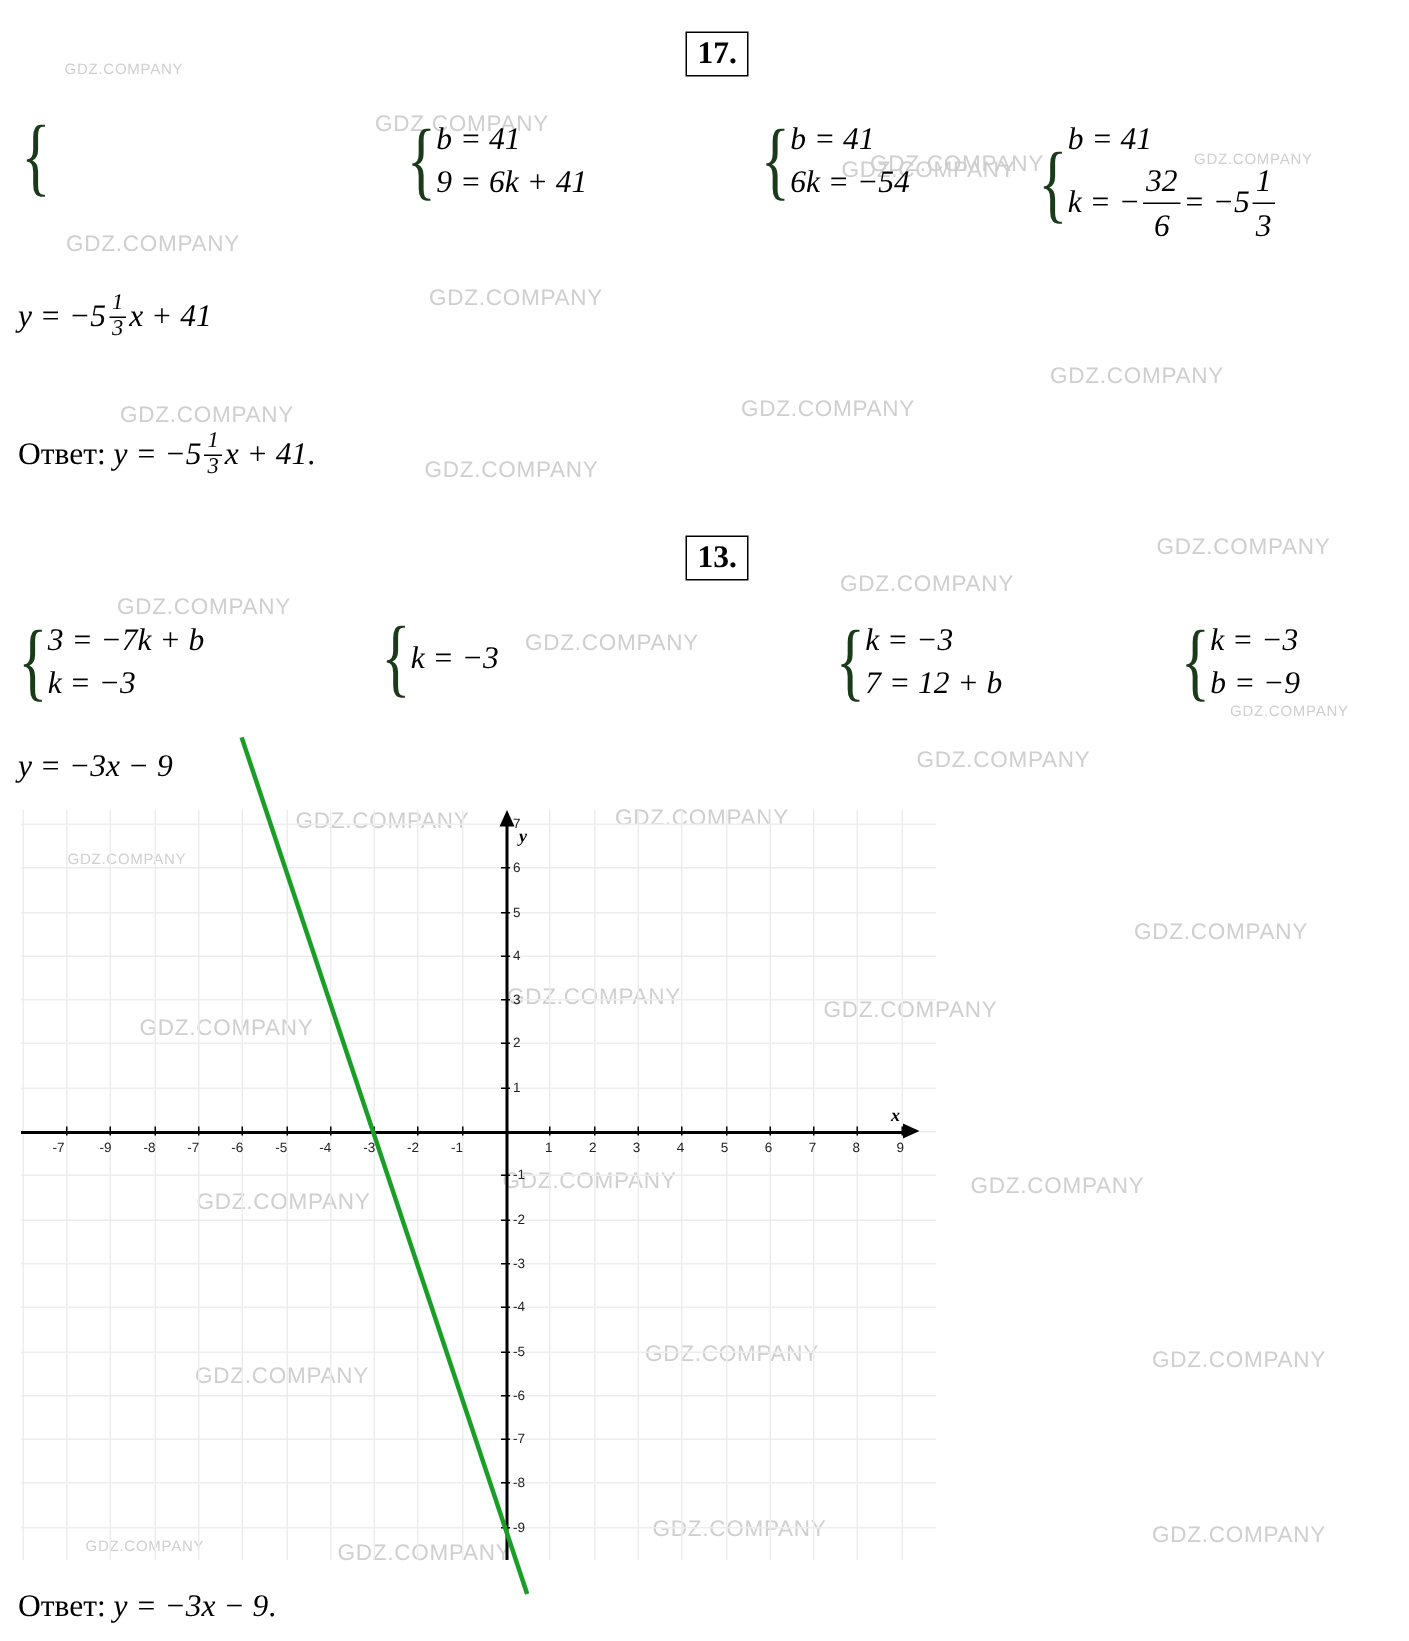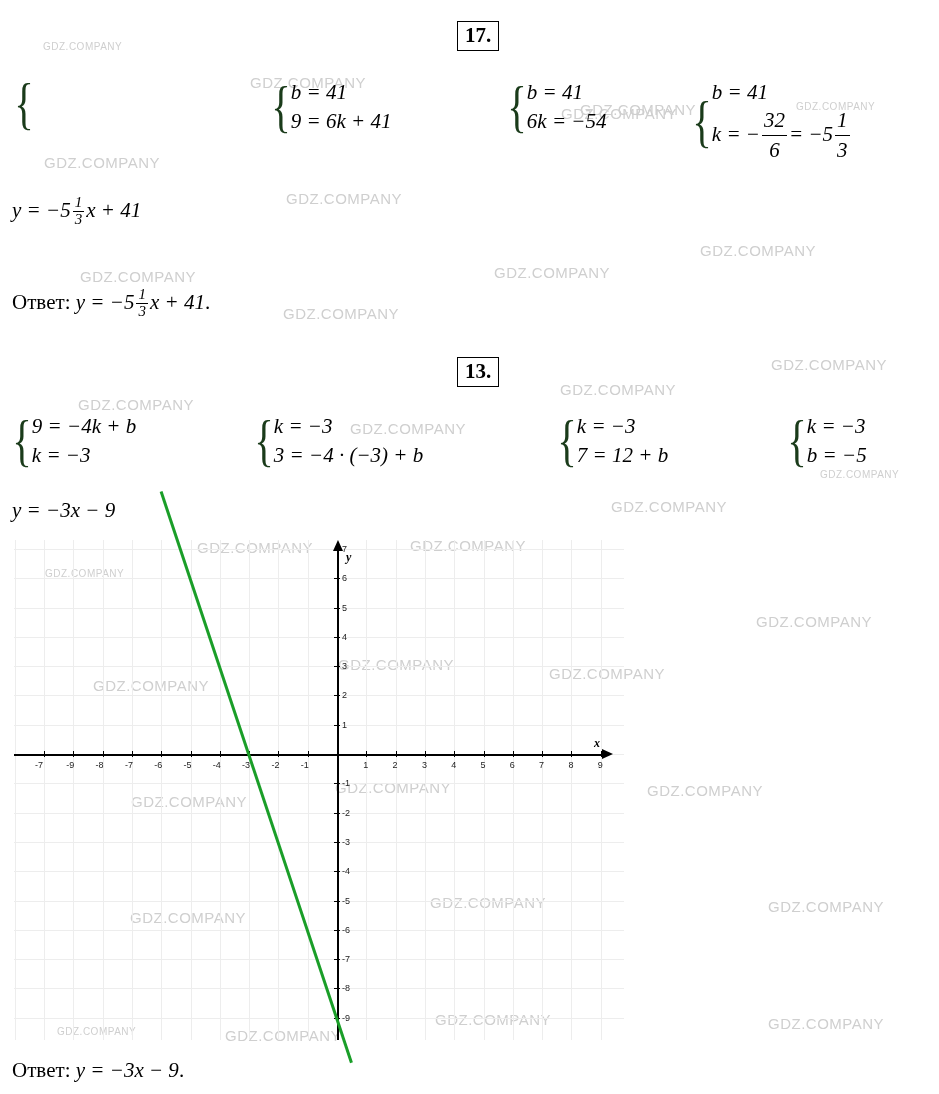--- a/index.html
+++ b/index.html
@@ -136,46 +136,45 @@
     </span><i>x + 41</i><span>.</span>
 </div>
 
 <div class="prob-num" style="left:457px;top:357px;">
   <span>13</span><span class="dot">.</span>
 </div>
 
 <div class="sys" style="left:8px;top:412px;">
   <span class="brace">{</span>
   <div class="sys-lines">
-    <span>9 = −4k + b</span>
+    <span>3 = −7k + b</span>
     <span>k = −3</span>
   </div>
 </div>
 
 <div class="sys" style="left:250px;top:412px;">
   <span class="brace">{</span>
   <div class="sys-lines">
     <span>k = −3</span>
-    <span>3 = −4 · (−3) + b</span>
   </div>
 </div>
 
 <div class="sys" style="left:553px;top:412px;">
   <span class="brace">{</span>
   <div class="sys-lines">
     <span>k = −3</span>
     <span>7 = 12 + b</span>
   </div>
 </div>
 
 <div class="sys" style="left:783px;top:412px;">
   <span class="brace">{</span>
   <div class="sys-lines">
     <span>k = −3</span>
-    <span>b = −5</span>
+    <span>b = −9</span>
   </div>
 </div>
 
 <div class="math" style="left:12px;top:498px;font-size:21px;">y = −3x − 9</div>
 
 <div id="graph">
     <div class="grid-line" style="left: 0.7px; top: 0px; width: 1px; height: 500px; background: rgb(237, 237, 237);"></div>
     <div class="grid-line" style="left: 30px; top: 0px; width: 1px; height: 500px; background: rgb(237, 237, 237);"></div>
     <div class="grid-line" style="left: 59.3px; top: 0px; width: 1px; height: 500px; background: rgb(237, 237, 237);"></div>
     <div class="grid-line" style="left: 88.6px; top: 0px; width: 1px; height: 500px; background: rgb(237, 237, 237);"></div>

